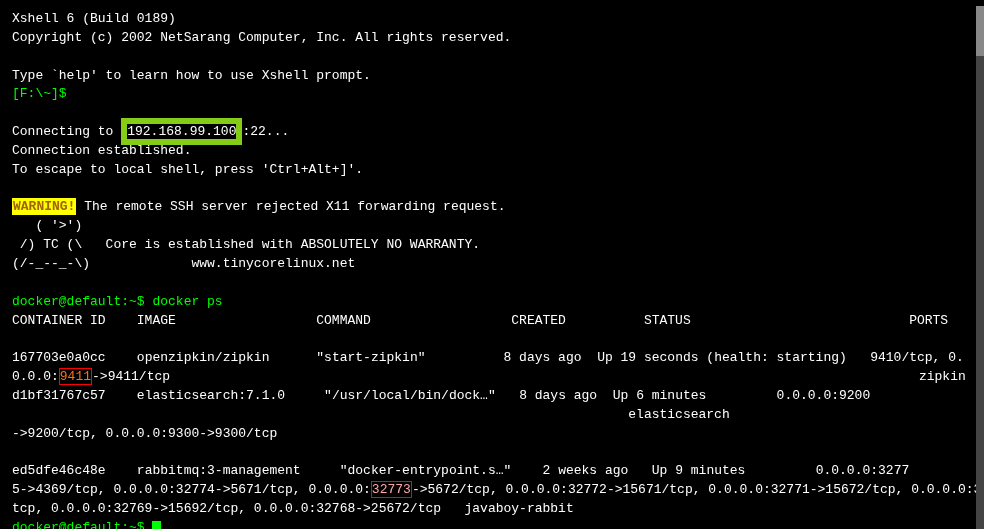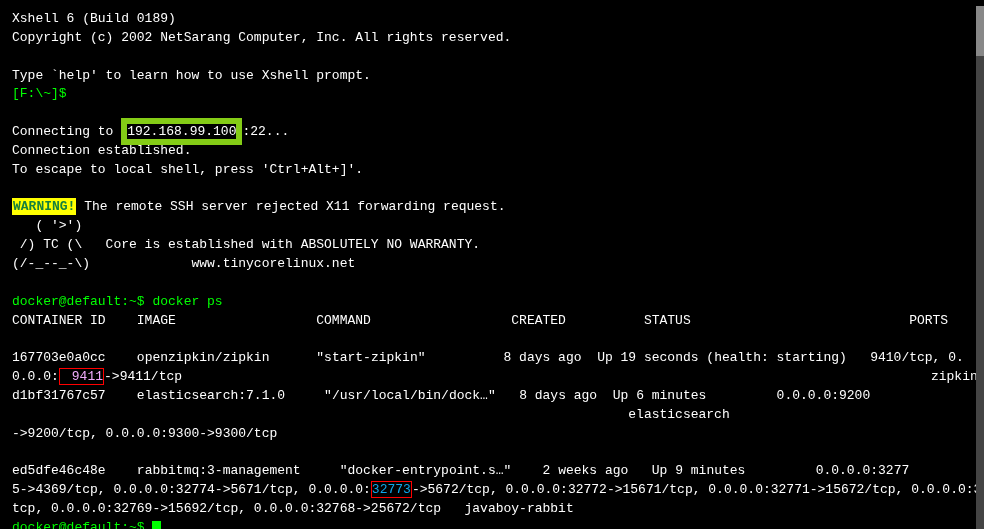--- a/index.html
+++ b/index.html
@@ -12,21 +12,21 @@
       height: 529px;
       overflow: hidden;
       padding: 6px 8px;
       line-height: 1.45;
     }
     .white { color: #ffffff; }
     .green { color: #00ff00; }
     .warning-box {
       border: 1px solid #ffff00;
       background: #ffff00;
-      color: #15803d;
+      color: #a16207;
       display: inline;
       font-weight: bold;
     }
     .cursor {
       background: #00ff00;
       color: #000;
       display: inline-block;
       width: 9px;
       height: 14px;
       vertical-align: text-bottom;
@@ -59,23 +59,23 @@
 
 <span><span class="warning-box">WARNING!</span><span class="white"> The remote SSH server rejected X11 forwarding request.</span></span>
 <span class="white">   ( '&gt;') </span>
 <span class="white"> /) TC (\   Core is established with ABSOLUTELY NO WARRANTY.</span>
 <span class="white">(/-_--_-\)             www.tinycorelinux.net</span>
 
 <span class="green">docker@default:~$ docker ps</span>
 <span class="white">CONTAINER ID    IMAGE                  COMMAND                  <span style="color:#fff;margin-top:19px;">CREATED</span>          STATUS                            PORTS                                                                                                                                                  NAMES</span>
 
 <span class="white"><span>167703e0a0cc</span>    <span>openzipkin/zipkin</span>      <span>"start-zipkin"</span>          <span>8 days ago</span>  <span>Up 19 seconds (health: starting)</span>   <span>9410/tcp, 0.</span></span>
-<span class="white">0.0.0:<span style="border:1px solid #ff0000; color:#f0abfc;padding-left:12px;">9411</span><span>-&gt;9411/tcp</span><span>                                                                                                zipkin</span></span>
+<span class="white">0.0.0:<span style="border:1px solid #ff0000; color:#f97316;">9411</span><span>-&gt;9411/tcp</span><span>                                                                                                zipkin</span></span>
 <span class="white"><span>d1bf31767c57</span>    <span>elasticsearch:7.1.0</span>     <span>"/usr/local/bin/dock…"</span>   <span>8 days ago</span>  <span>Up 6 minutes</span>         <span>0.0.0.0:9200</span></span>
 <span class="white"><span>                                                                               elasticsearch</span></span>
 <span class="white"><span>-&gt;9200/tcp, 0.0.0.0:9300-&gt;9300/tcp</span></span>
 
 <span class="white"><span>ed5dfe46c48e</span>    <span>rabbitmq:3-management</span>     <span>"docker-entrypoint.s…"</span>    <span>2 weeks ago</span>   <span>Up 9 minutes</span>         <span>0.0.0.0:3277</span></span>
-<span class="white"><span>5-&gt;4369/tcp, 0.0.0.0:32774-&gt;5671/tcp, 0.0.0.0:</span><span style="border:1px solid #ff0000; color:#0ea5e9;">32773</span><span>-&gt;5672/tcp, 0.0.0.0:32772-&gt;15671/tcp, 0.0.0.0:32771-&gt;15672/tcp, 0.0.0.0:32770-&gt;15691/</span></span>
+<span class="white"><span>5-&gt;4369/tcp, 0.0.0.0:32774-&gt;5671/tcp, 0.0.0.0:</span><span style="border:1px solid #ff0000; color:#fca5a5;">32773</span><span>-&gt;5672/tcp, 0.0.0.0:32772-&gt;15671/tcp, 0.0.0.0:32771-&gt;15672/tcp, 0.0.0.0:32770-&gt;15691/</span></span>
 <span class="white"><span>tcp, 0.0.0.0:32769-&gt;15692/tcp, 0.0.0.0:32768-&gt;25672/tcp</span>   <span>javaboy-rabbit</span></span>
 <span class="green">docker@default:~$ </span><span class="cursor"> </span></pre>
   </div>
 </div>
 
 </body></html>

